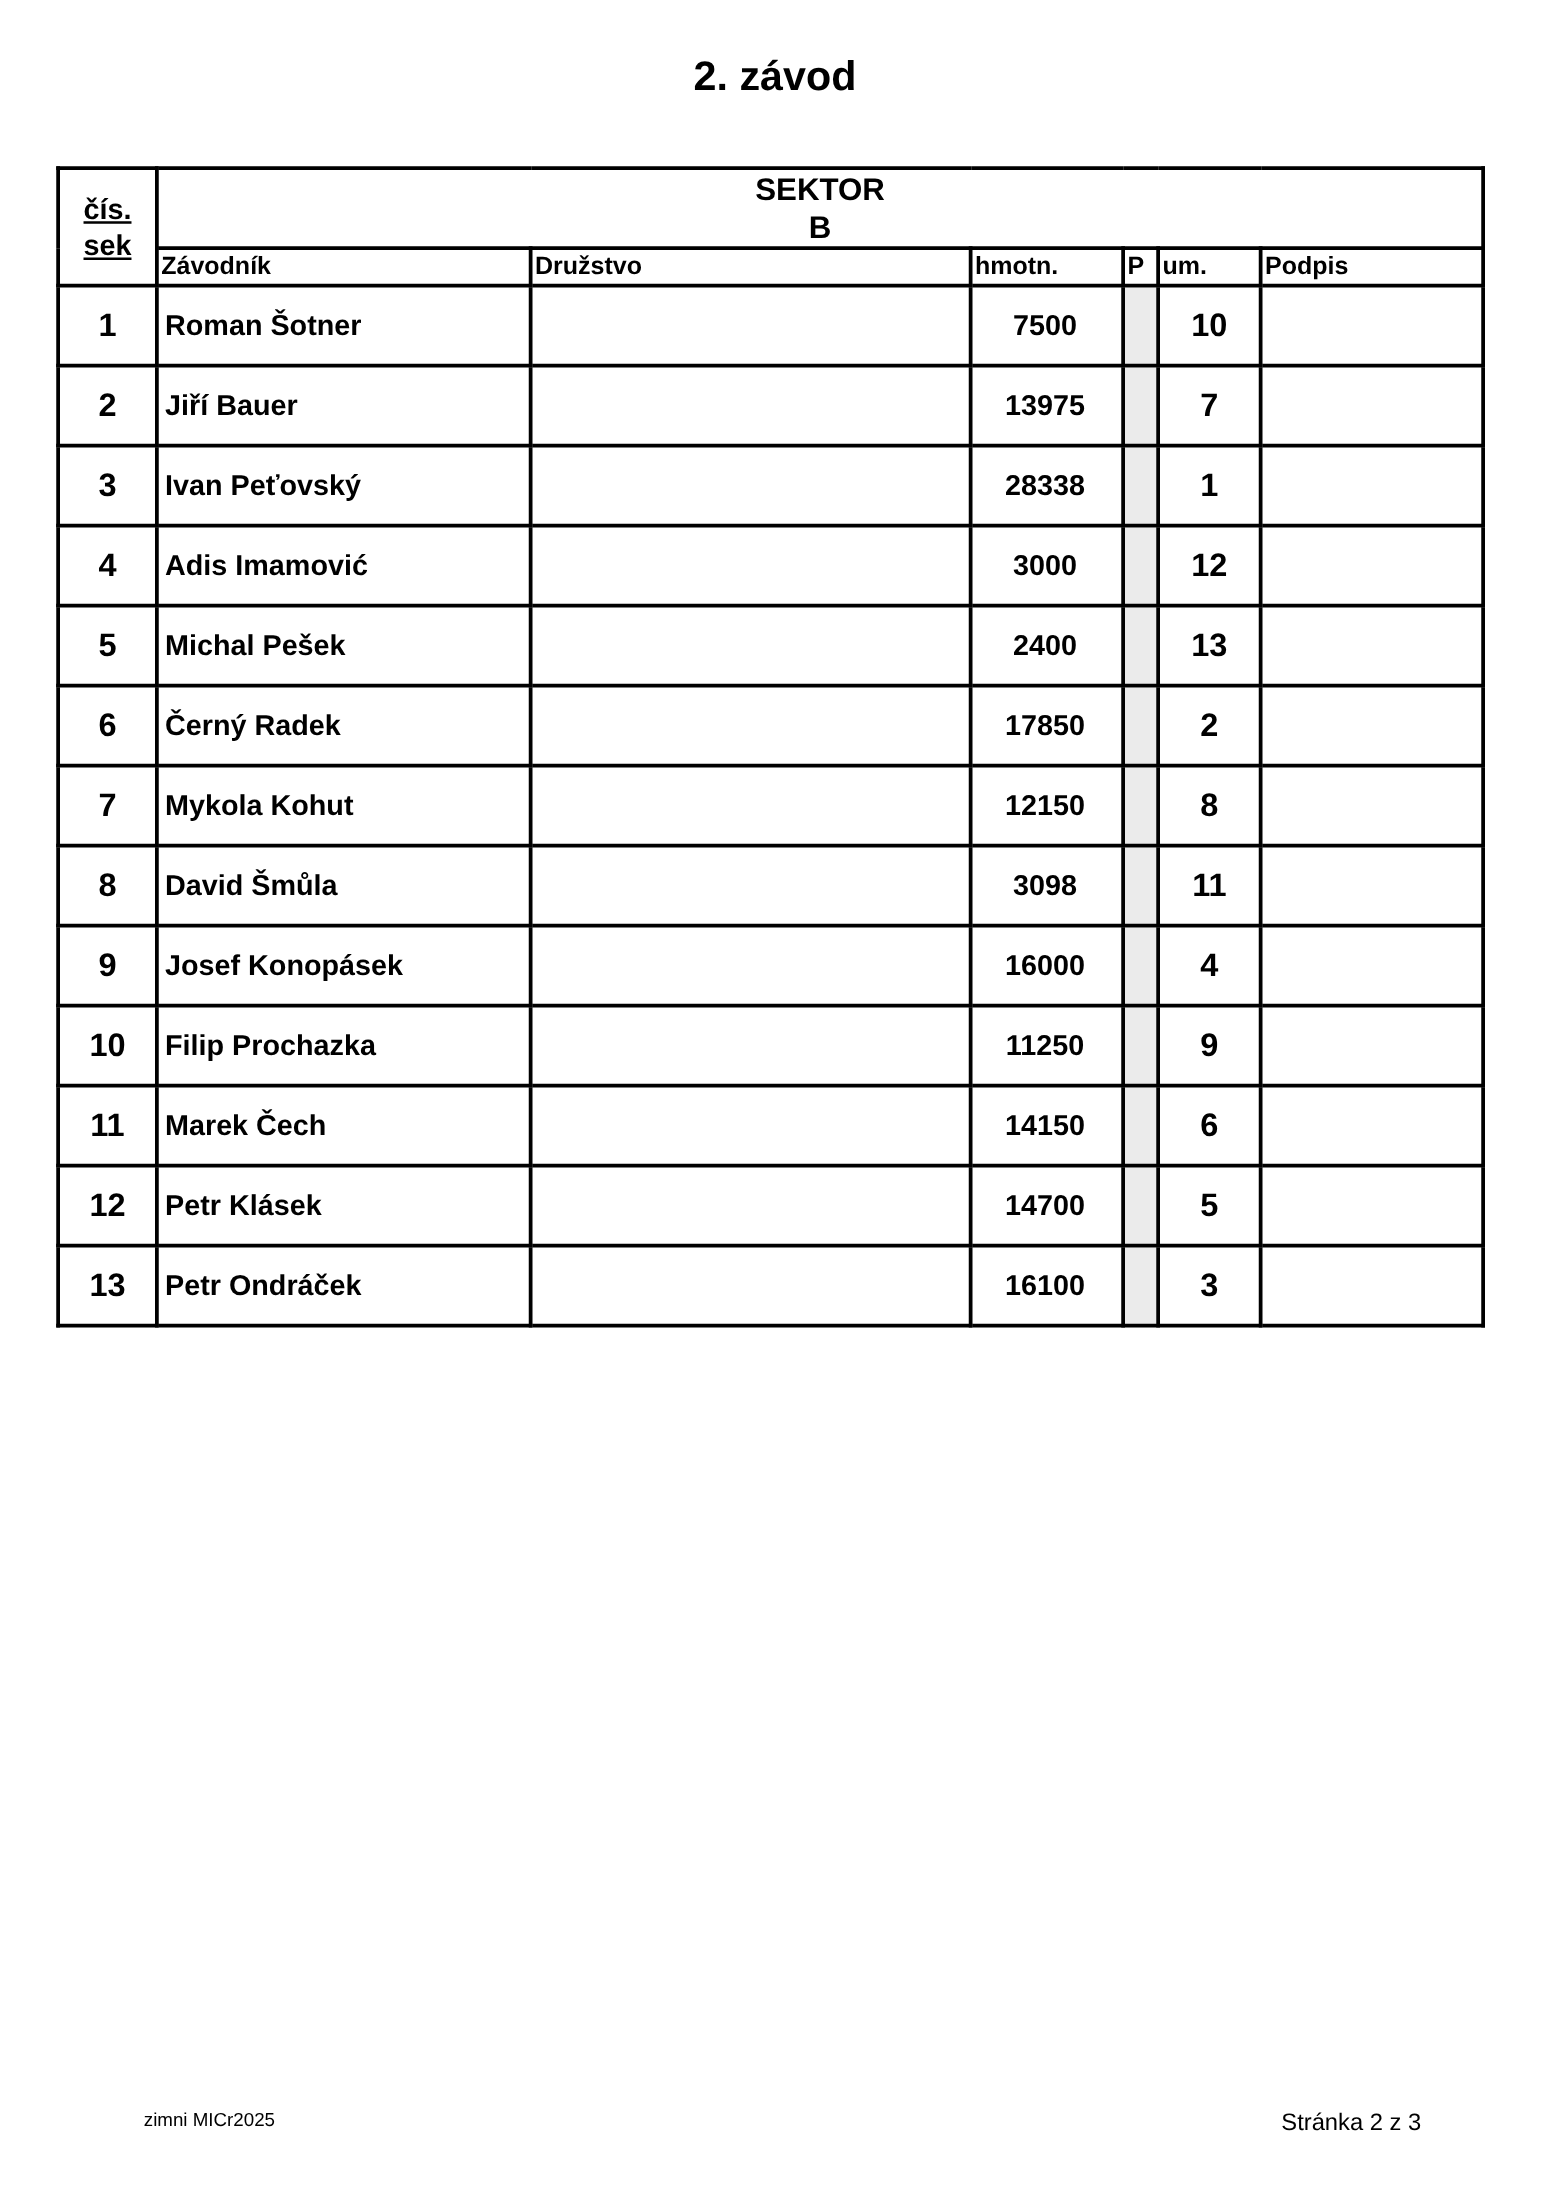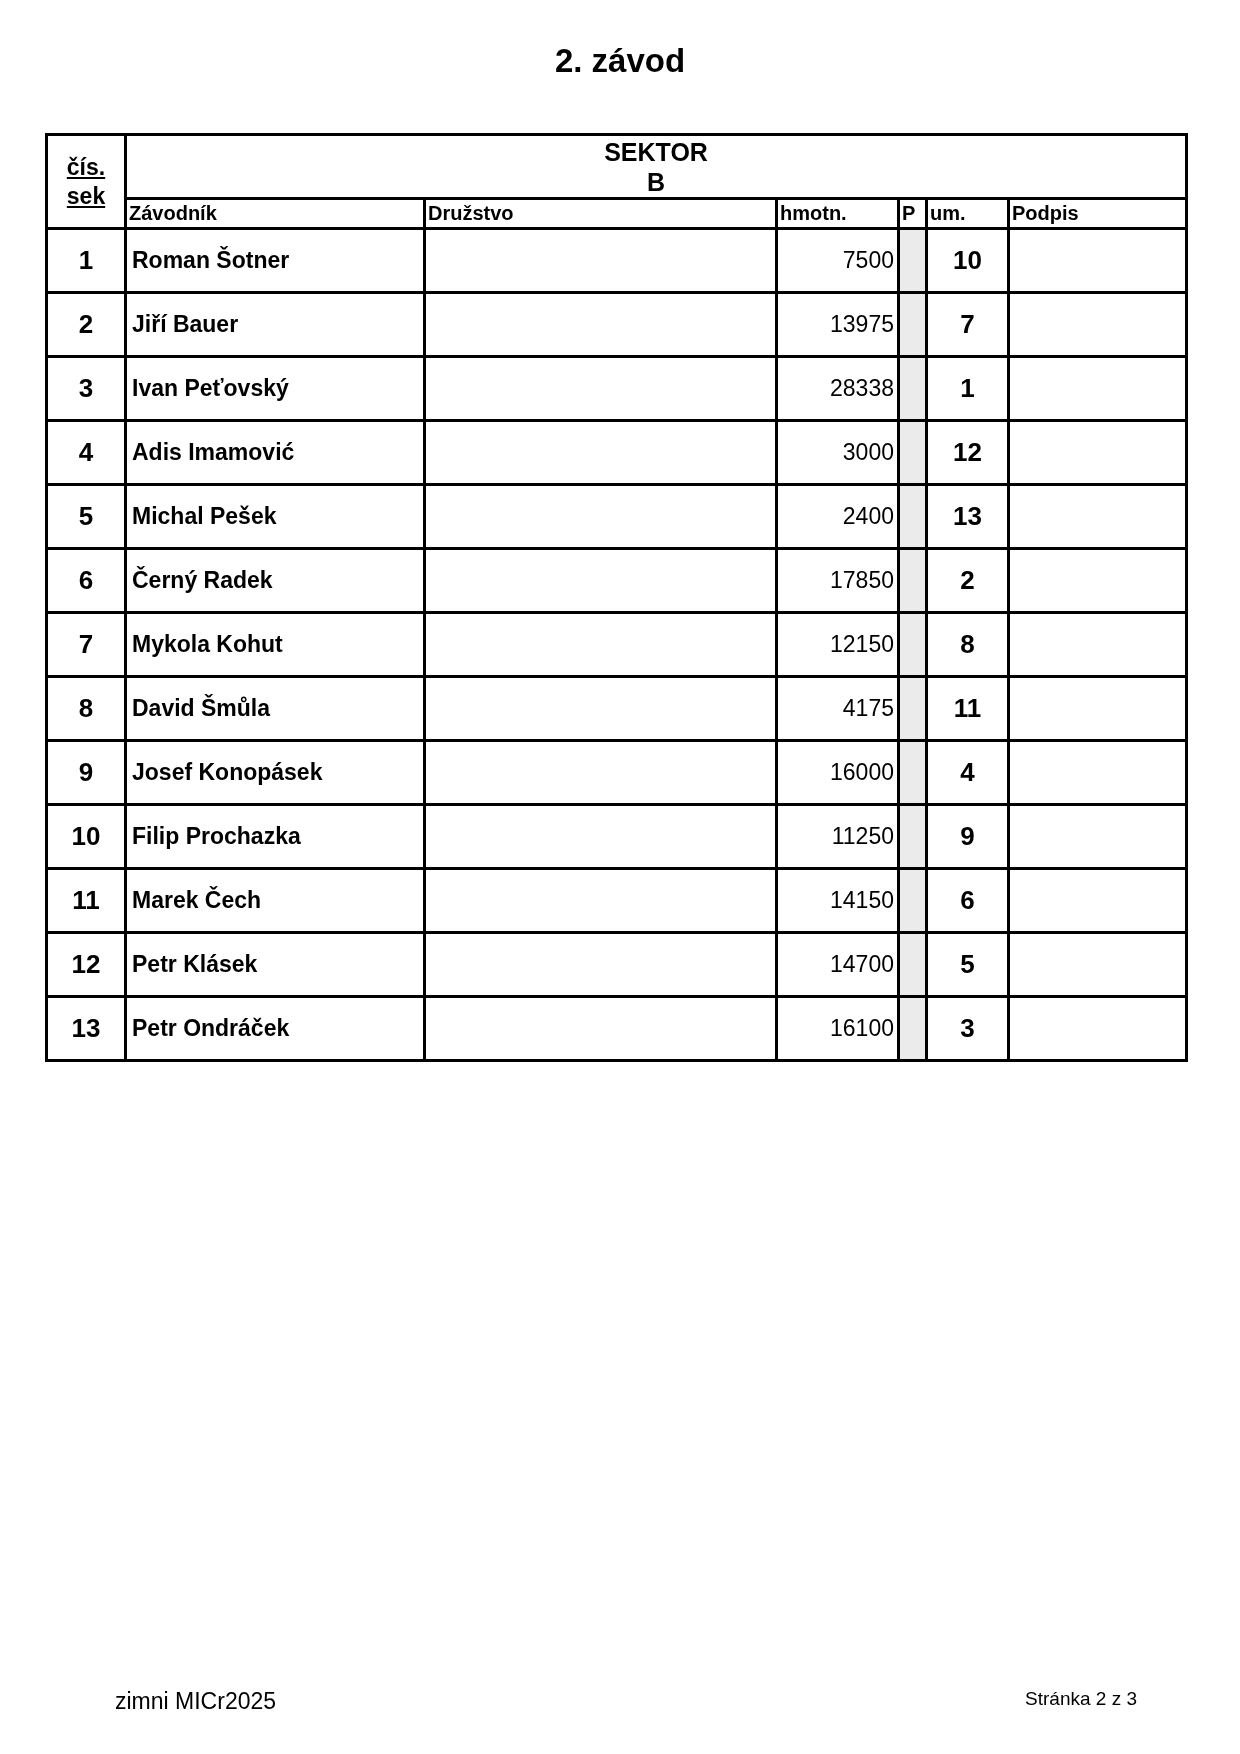--- a/index.html
+++ b/index.html
@@ -59,31 +59,31 @@
     font-weight: bold;
     font-size: 20px;
     padding: 0 2px;
   }
 
   
   tr.data-row td { height: 64px; vertical-align: middle; }
   td.c-num   { text-align: center; font-weight: bold; font-size: 26px; }
   td.c-name  { text-align: left; font-weight: bold; font-size: 23px; padding-left: 5px; white-space: nowrap; }
   td.c-team  { }
-  td.c-weight{ text-align: right; font-size: 23px; padding-right: 3px; }
+  td.c-weight{ text-align: center; font-size: 23px; padding-right: 3px; font-weight: bold; }
   td.c-weight{ border-right-width: 2px; }
   td.c-p     { border-left-width: 2px; border-right-width: 2px; }
   td.c-place { border-left-width: 2px; text-align: center; font-weight: bold; font-size: 26px; }
   td.c-sig   { }
 
   .footer-left {
     position: absolute;
     left: 115px;
     top: 1688px;
-    font-size: 23px;
+    font-size: 15px;
   }
   .footer-right {
     position: absolute;
     right: 103px;
     top: 1688px;
     font-size: 19px;
   }
 </style>
 </head>
 <body>
@@ -180,21 +180,21 @@
       <td class="c-team"></td>
       <td class="c-weight">12150</td>
       <td class="c-p" style="background-color: rgb(235, 235, 235);"></td>
       <td class="c-place">8</td>
       <td class="c-sig"></td>
     </tr>
     <tr class="data-row">
       <td class="c-num">8</td>
       <td class="c-name">David Šmůla</td>
       <td class="c-team"></td>
-      <td class="c-weight">4175</td>
+      <td class="c-weight">3098</td>
       <td class="c-p" style="background-color: rgb(235, 235, 235);"></td>
       <td class="c-place">11</td>
       <td class="c-sig"></td>
     </tr>
     <tr class="data-row">
       <td class="c-num">9</td>
       <td class="c-name">Josef Konopásek</td>
       <td class="c-team"></td>
       <td class="c-weight">16000</td>
       <td class="c-p" style="background-color: rgb(235, 235, 235);"></td>

